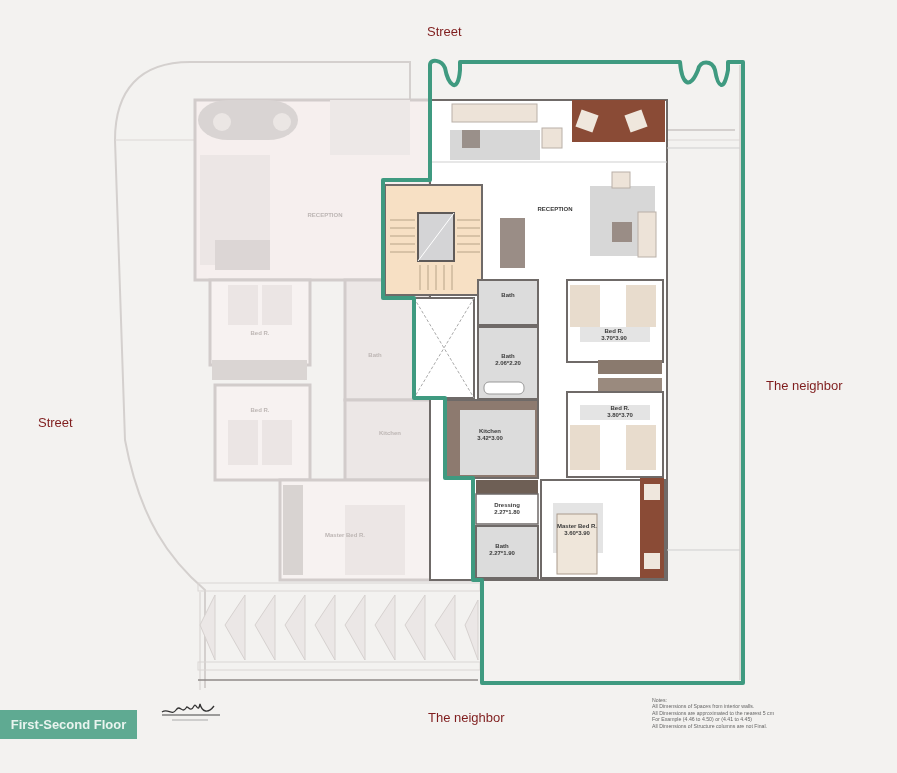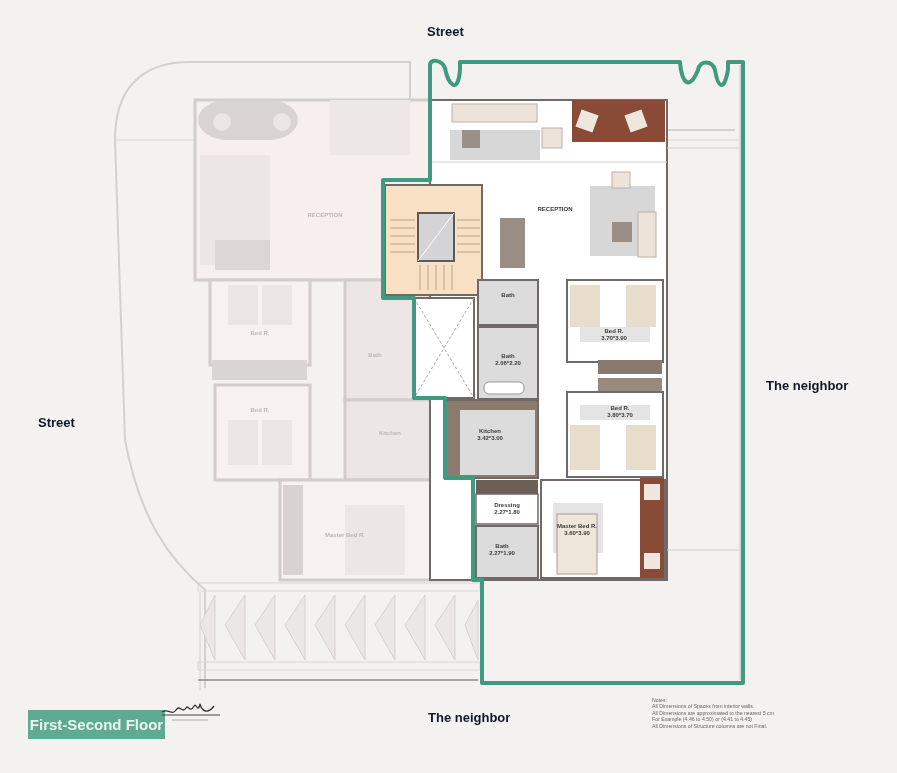--- a/index.html
+++ b/index.html
@@ -1,21 +1,21 @@
 <!DOCTYPE html>
 <html><head>
 <meta charset="utf-8">
 <style>
   html,body{margin:0;padding:0;}
   body{width:897px;height:773px;background:#f3f2f0;position:relative;overflow:hidden;font-family:"Liberation Sans",sans-serif;}
-  .lbl{position:absolute;font-family:"Liberation Sans",sans-serif;color:#0f172a;font-weight:bold;}
+  .lbl{position:absolute;font-family:"Liberation Sans",sans-serif;color:#7f1d1d;font-weight:normal;}
   svg{position:absolute;left:0;top:0;}
   .rm{font-family:"Liberation Sans",sans-serif;font-size:6px;fill:#3a3a3a;text-anchor:middle;font-weight:bold;}
   .rmf{font-family:"Liberation Sans",sans-serif;font-size:6px;fill:#bdb6b4;text-anchor:middle;font-weight:bold;}
-  .badge{position:absolute;left:28px;top:710px;width:137px;height:29px;background:#5faa92;color:#e9f4ef;font-size:15px;font-weight:bold;display:flex;align-items:center;justify-content:center;}
+  .badge{position:absolute;left:0;top:710px;width:137px;height:29px;background:#5faa92;color:#e9f4ef;font-size:13px;font-weight:bold;display:flex;align-items:center;justify-content:center;}
   .notes{position:absolute;left:652px;top:697px;font-size:5.2px;line-height:6.4px;color:#666;}
   .sig{position:absolute;left:160px;top:698px;}
 </style>
 </head>
 <body>
 
 <svg width="897" height="773" viewBox="0 0 897 773">
 
   <path d="M205 688 L205 590 C170 560 140 520 125 440 L115 140 C115 90 140 62 190 62 L410 62 L410 130 L735 130" fill="none" stroke="#d4d0ce" stroke-width="2"></path>
   <path d="M200 690 L200 592" fill="none" stroke="#d4d0ce" stroke-width="1"></path>

